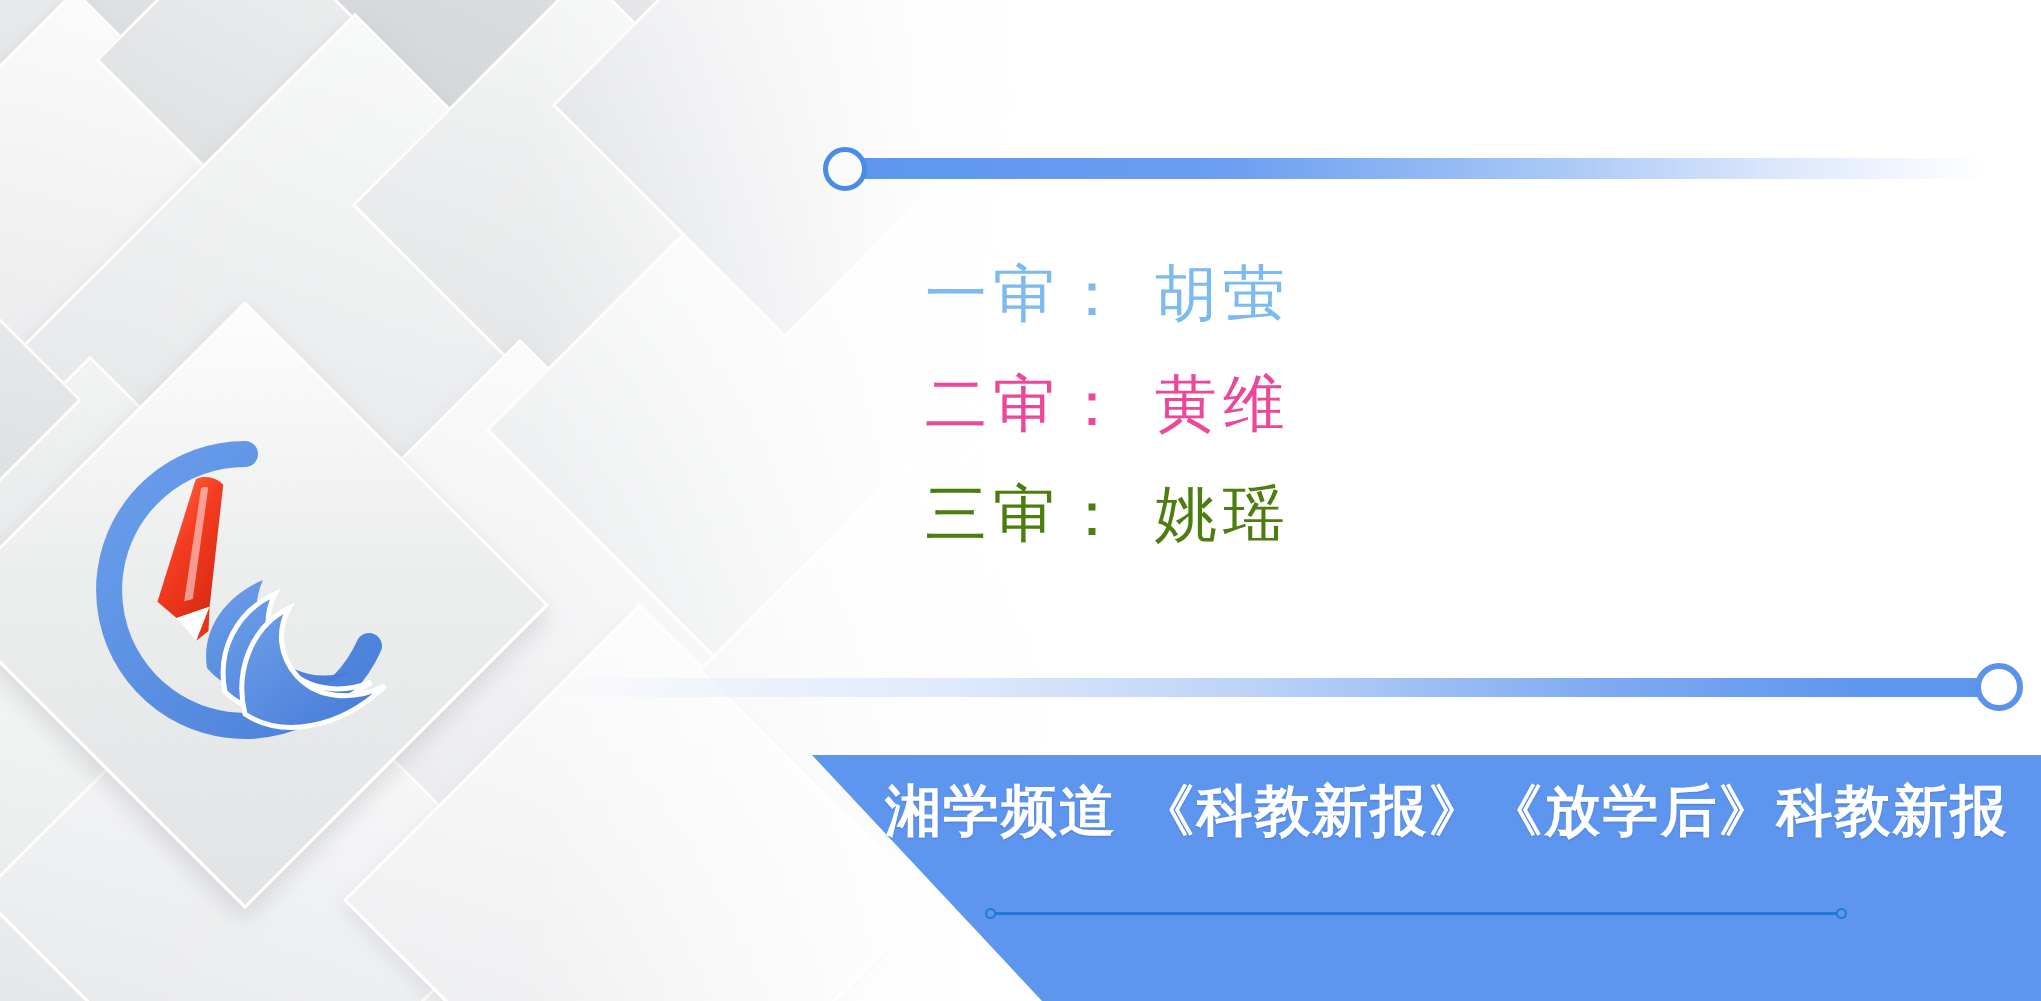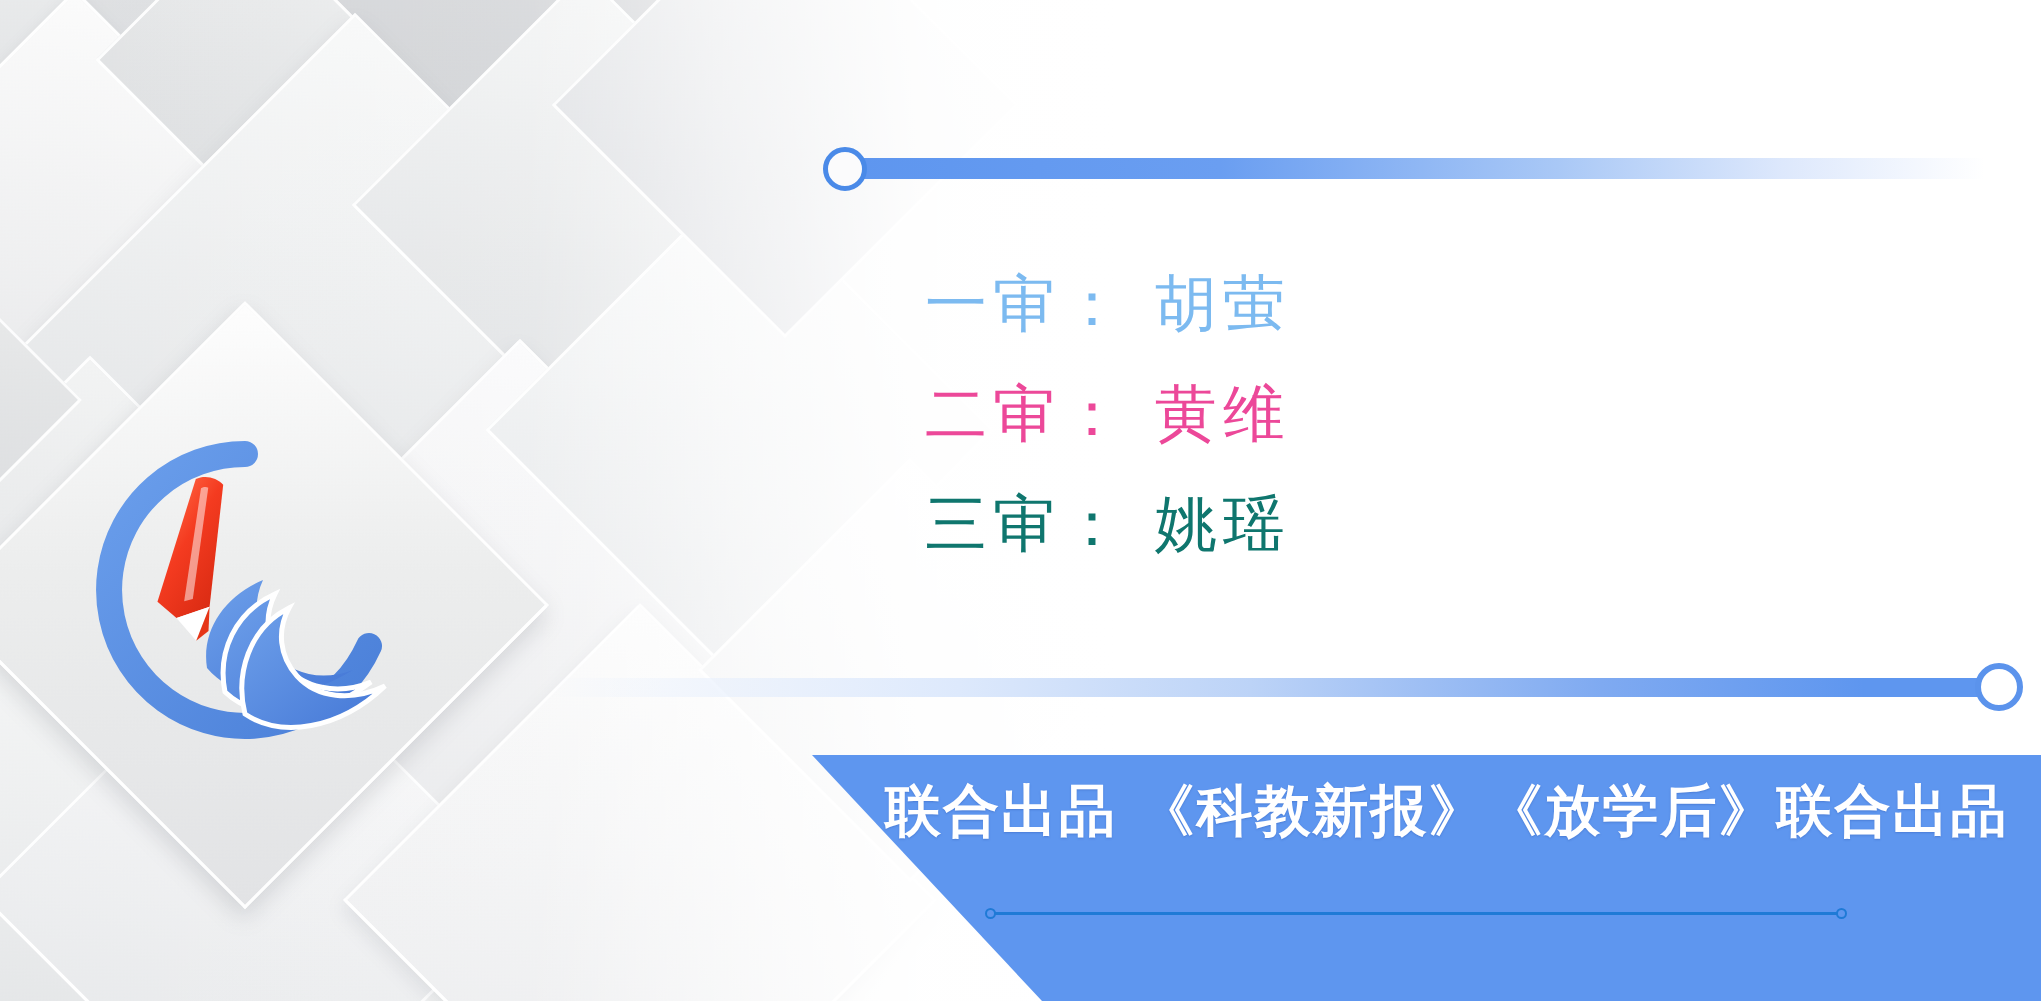--- a/index.html
+++ b/index.html
@@ -50,21 +50,21 @@
   .ring{
     position:absolute;
     border-radius:50%;
     background:transparent;
   }
   .bar{ position:absolute; }
 
   
   .credits{
     position:absolute;
-    left:925px; top:249px;
+    left:925px; top:239px;
     width:700px;
   }
   .credit-line{
     font-family:"DejaVu Sans","Liberation Sans", sans-serif;
     font-size:62px;
     line-height:110px;
     letter-spacing:6px;
     white-space:nowrap;
     font-weight:400;
   }
@@ -225,28 +225,28 @@
               border:5px solid #4A8AE8; background:#fbfbfc;"></div>
 
   <div class="bar" style="left:550px; top:678px; width:1460px; height:19px;
               background:linear-gradient(90deg,rgba(255,255,255,0) 0%,rgba(232,240,253,.55) 10%,#DDE9FC 28%,#BCD3F7 48%,#7FAAF1 72%,#5E96EF 90%,#5E96EF 100%);"></div>
   <div class="ring" style="left:1975px; top:663px; width:48px; height:48px;
               border:6px solid #5B93EC; background:#ffffff;"></div>
 
   <div class="credits">
     <div class="credit-line" style="color:#7CBAF0;">一审：  胡萤</div>
     <div class="credit-line" style="color:#ec4899;">二审：  黄维</div>
-    <div class="credit-line" style="color:#0f766e;">三审：  姚瑶</div>
+    <div class="credit-line" style="color:#4d7c0f;">三审：  姚瑶</div>
   </div>
 
   <svg class="banner" viewBox="0 0 2041 1001" xmlns="http://www.w3.org/2000/svg">
     <polygon points="812,755 2041,755 2041,1001 1042,1001" fill="#5E96EF"></polygon>
   </svg>
 
-  <div class="banner-text">联合出品 《科教新报》《放学后》联合出品</div>
+  <div class="banner-text">湘学频道 《科教新报》《放学后》科教新报</div>
 
   <div class="mini-rule">
     <div class="mr-line"></div>
     <div class="mr-dot" style="left:0;"></div>
     <div class="mr-dot" style="right:0;"></div>
   </div>
 
 </div>
 
 </body></html>

